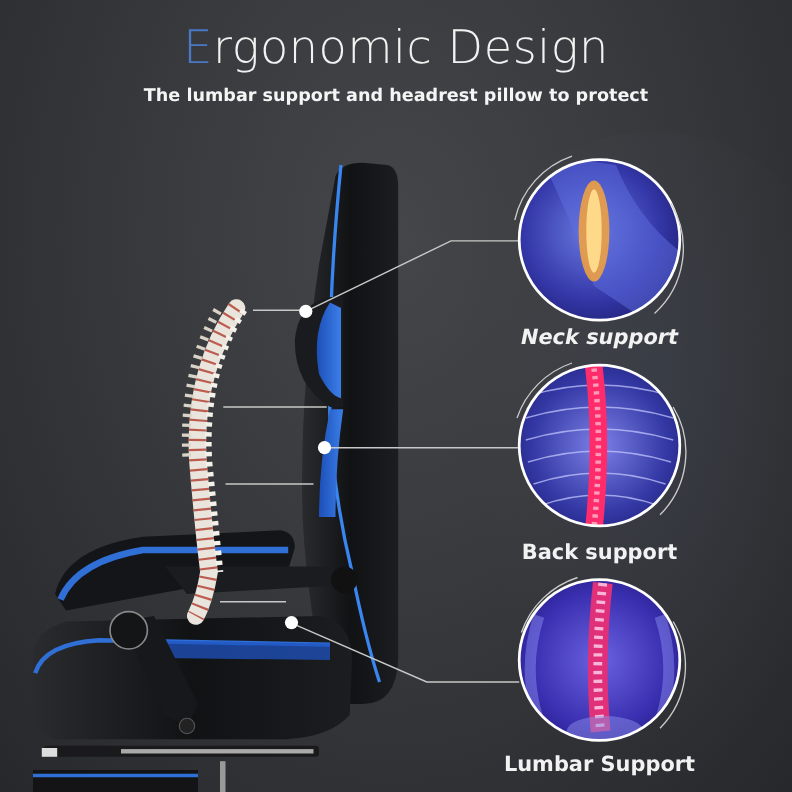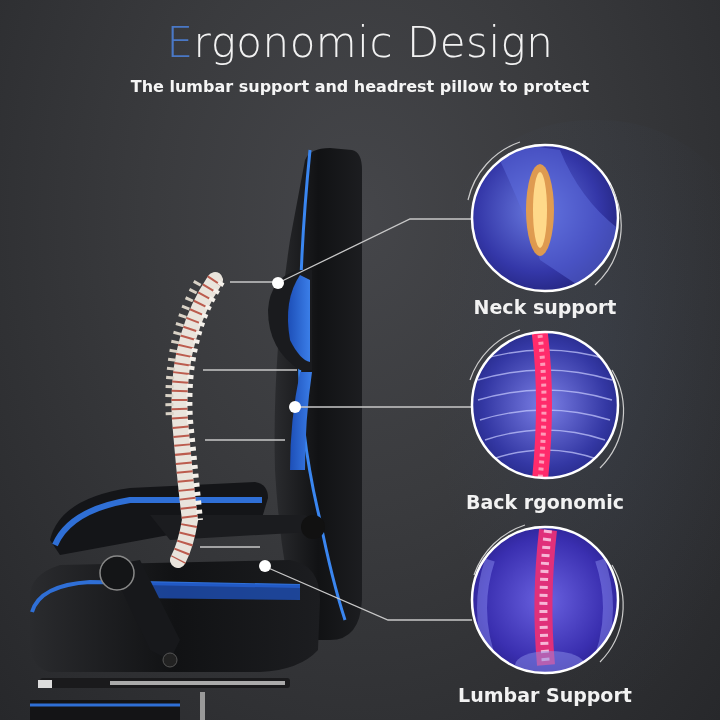--- a/index.html
+++ b/index.html
@@ -181,21 +181,21 @@
         <path d="M548 530 Q540 600 546 665" stroke="#f7b6d6" stroke-width="8" fill="none" stroke-dasharray="3 5"></path>
         <ellipse cx="550" cy="665" rx="35" ry="14" fill="#8a8ee8" opacity="0.5"></ellipse>
       </g>
       <circle cx="545" cy="600" r="73" fill="none" stroke="#fff" stroke-width="2.5"></circle>
       <path d="M474 575 A80 80 0 0 1 525 525" fill="none" stroke="#ccc" stroke-width="1.2"></path>
       <path d="M612 565 A80 80 0 0 1 600 662" fill="none" stroke="#ccc" stroke-width="1.2"></path>
     </g>
   </svg>
 
   <div class="feature" style="left:445px; top:0;">
-    <span class="label" style="top:296px;">Neck support</span>
+    <span class="label" style="top:296px;font-style:italic;">Neck support</span>
   </div>
   <div class="feature" style="left:445px; top:0;">
-    <span class="label" style="top:491px;">Back rgonomic</span>
+    <span class="label" style="top:491px;">Back support</span>
   </div>
   <div class="feature" style="left:445px; top:0;">
     <span class="label" style="top:684px;">Lumbar Support</span>
   </div>
 </div>
 
 </body></html>

